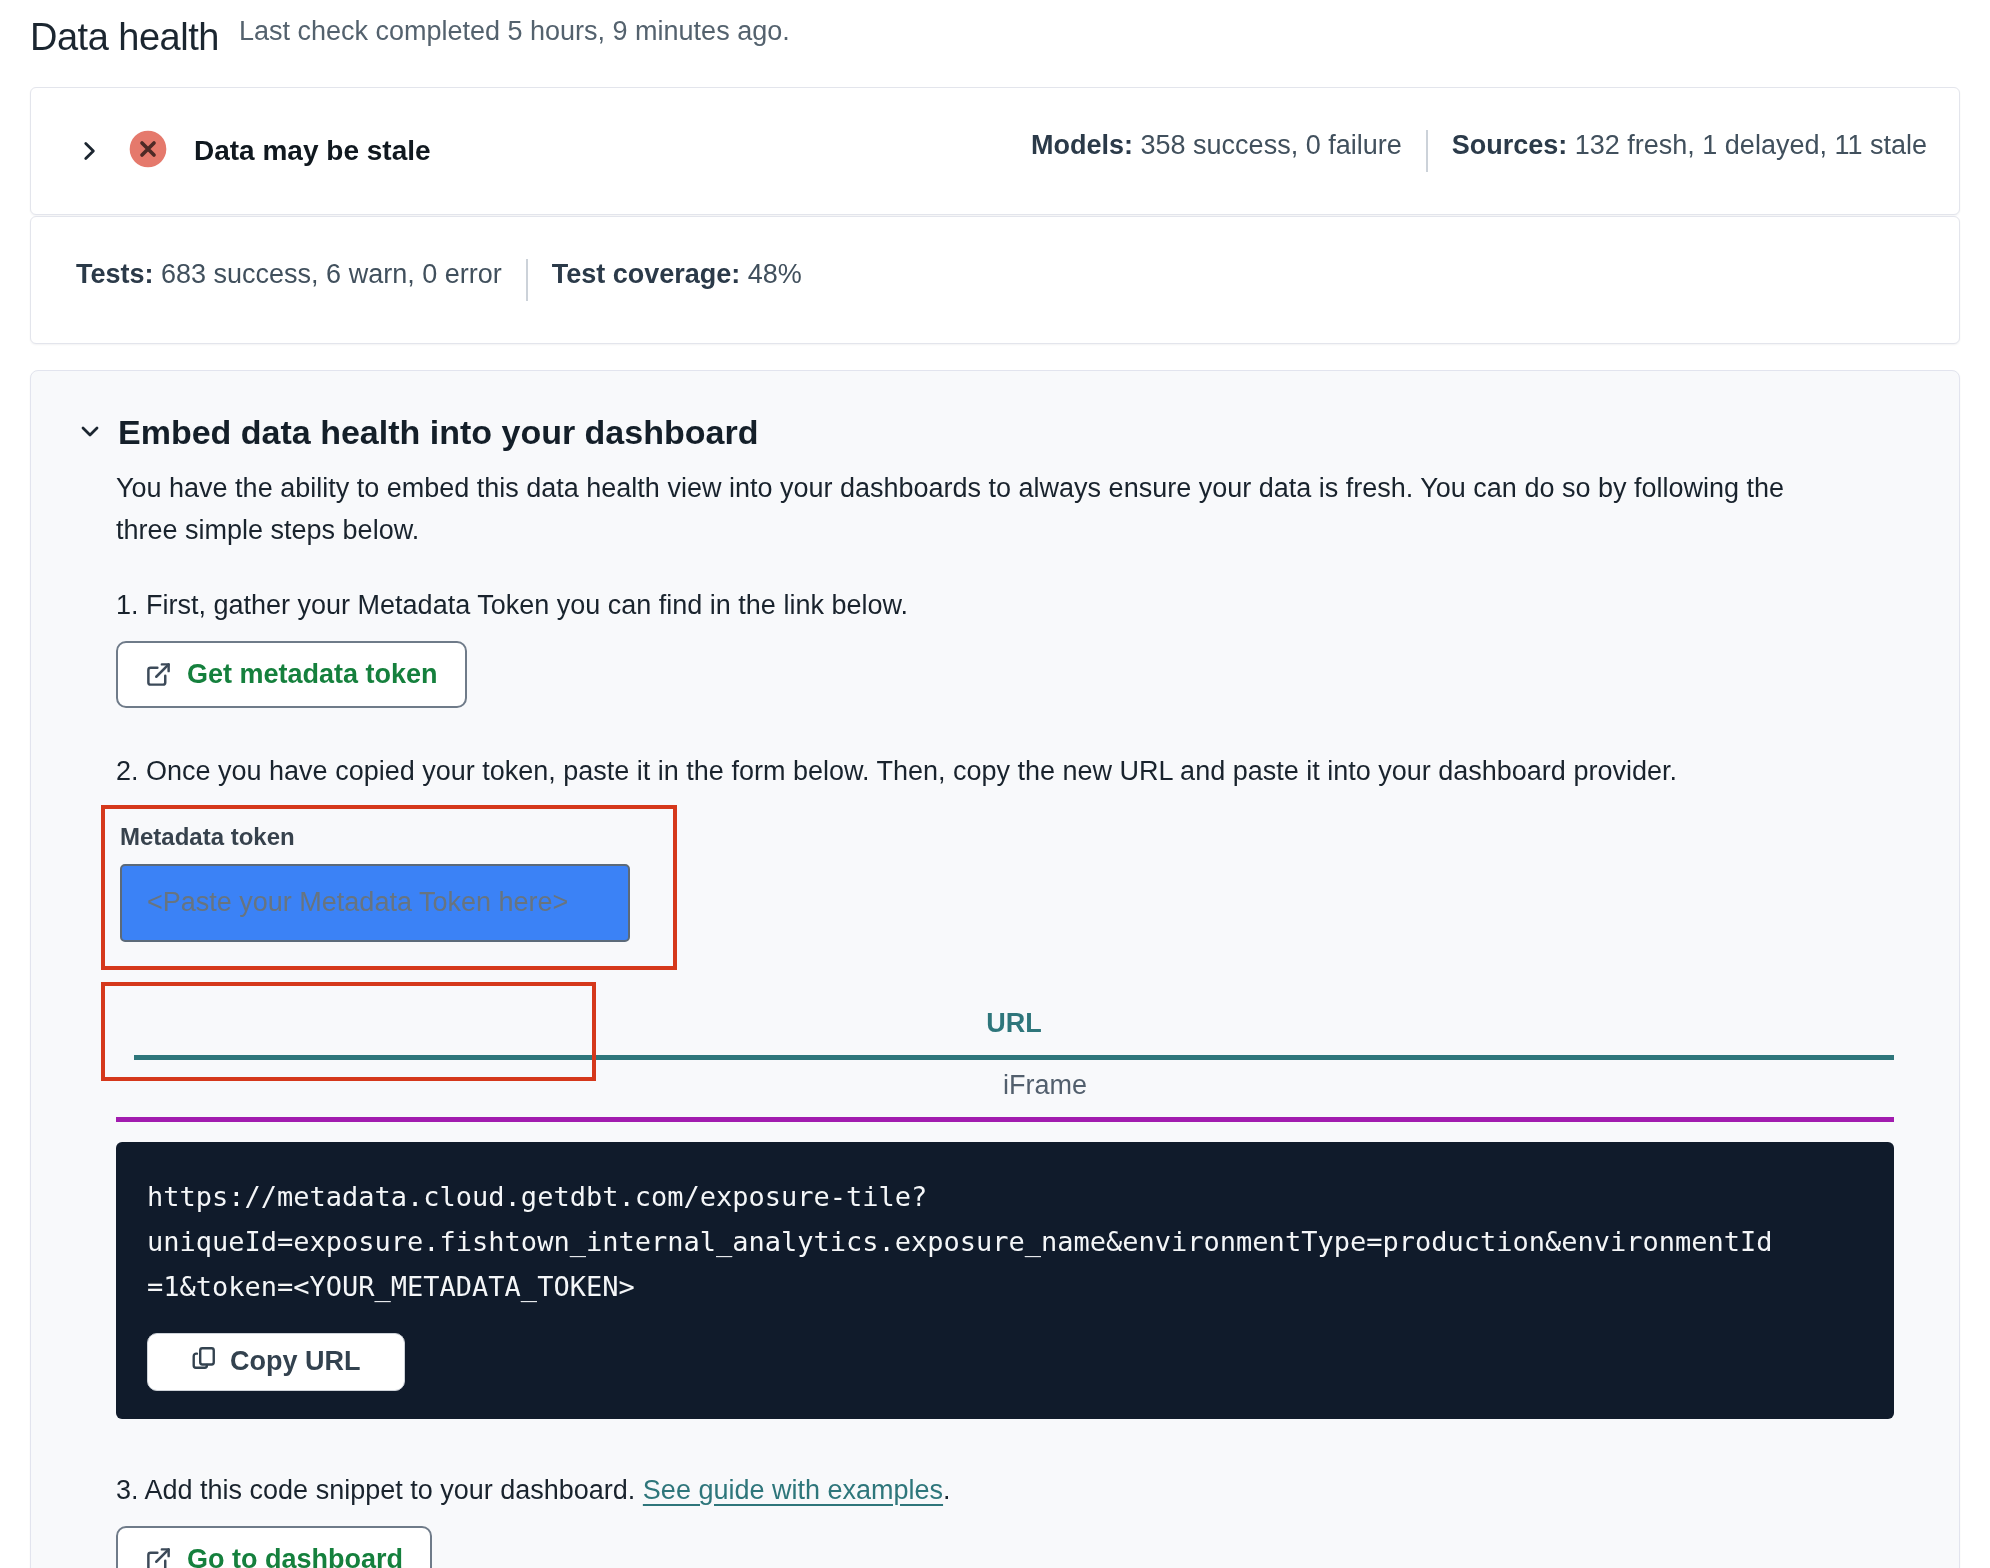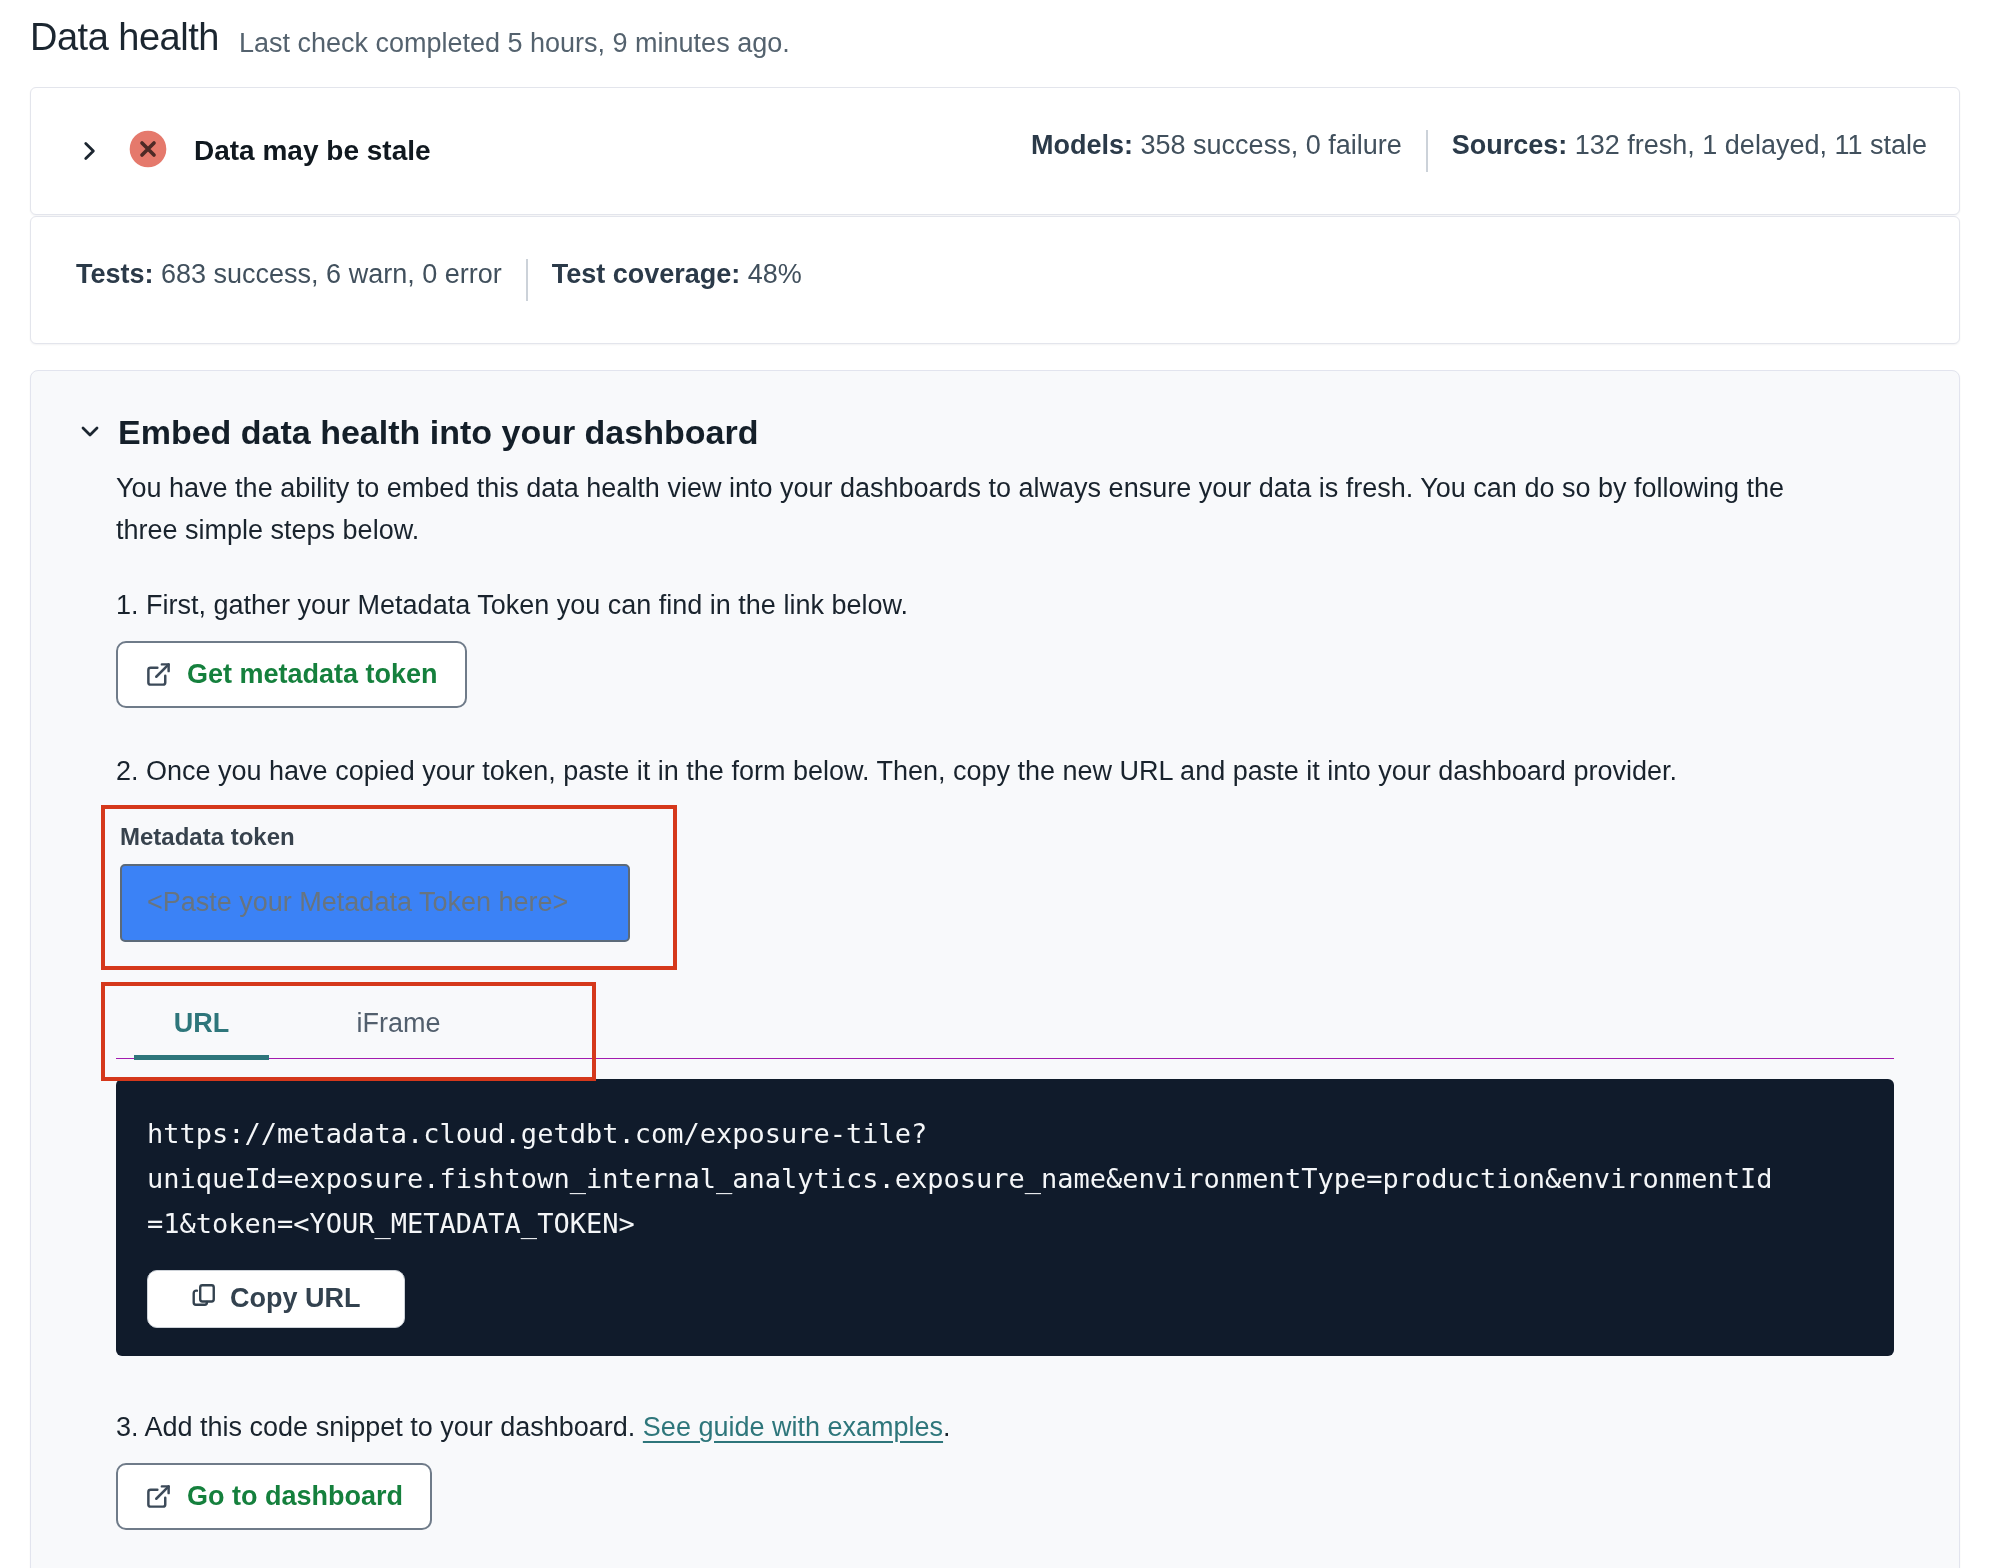--- a/index.html
+++ b/index.html
@@ -4,21 +4,21 @@
 <style>
   * { margin: 0; padding: 0; box-sizing: border-box; }
   html, body { width: 1990px; height: 1568px; background: #ffffff; overflow: hidden; }
   body {
     font-family: "Liberation Sans", "DejaVu Sans", sans-serif;
     color: #1a242e;
   }
   .page { padding: 12px 30px 0 30px; }
 
   
-  .page-header { display: flex; align-items: flex-end; gap: 20px; margin: 4px 0 28px 0; }
+  .page-header { display: flex; align-items: flex-start; gap: 20px; margin: 4px 0 28px 0; }
   .page-title { font-size: 38px; font-weight: 400; color: #1b2630; letter-spacing: -0.5px; }
   .page-subtitle { font-size: 27px; color: #54626e; }
 
   
   .status-card {
     background: #fff;
     border: 1px solid #e3e5ec;
     border-radius: 6px;
     box-shadow: 0 1px 2px rgba(16,24,40,.05);
     height: 128px;
@@ -78,21 +78,21 @@
     border: 2px solid #5c6a79;
     border-radius: 5px;
     background: #3b82f6;
     padding: 4px 25px;
     font-family: inherit; font-size: 27px; color: #1a242e;
   }
   .token-input::placeholder { color: #68747f; opacity: 1; }
 
   
   .tabs-zone { position: relative; margin-top: 26px; }
-  .tabs-row { width: 1778px; border-bottom: 1px solid #a21caf; display: flex; padding-left: 18px; }
+  .tabs-row { width: 1778px; border-bottom: 5px solid #a21caf; display: flex; padding-left: 18px; flex-direction: column; }
   .tab {
     min-width: 135px; text-align: center;
     font-size: 27px; padding: 12px 0 16px 0;
     color: #525f6d; cursor: pointer;
   }
   .tab.active { color: #2e767b; font-weight: 700; border-bottom: 5px solid #2e767b; margin-bottom: -2px; }
   .tab + .tab { margin-left: 62px; }
   .annotation-box2 {
     position: absolute; left: -15px; top: -14px;
     width: 495px; height: 99px;

